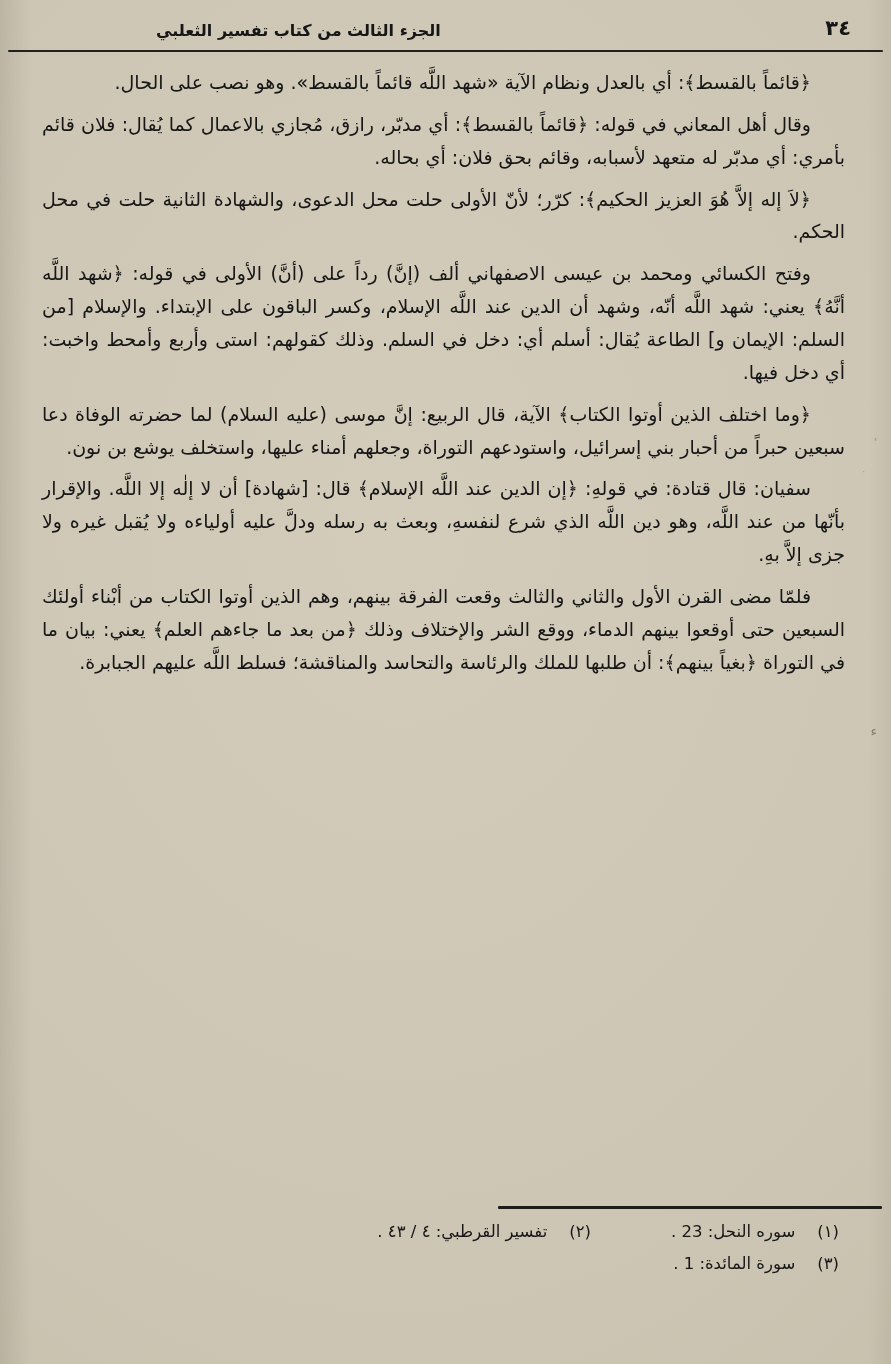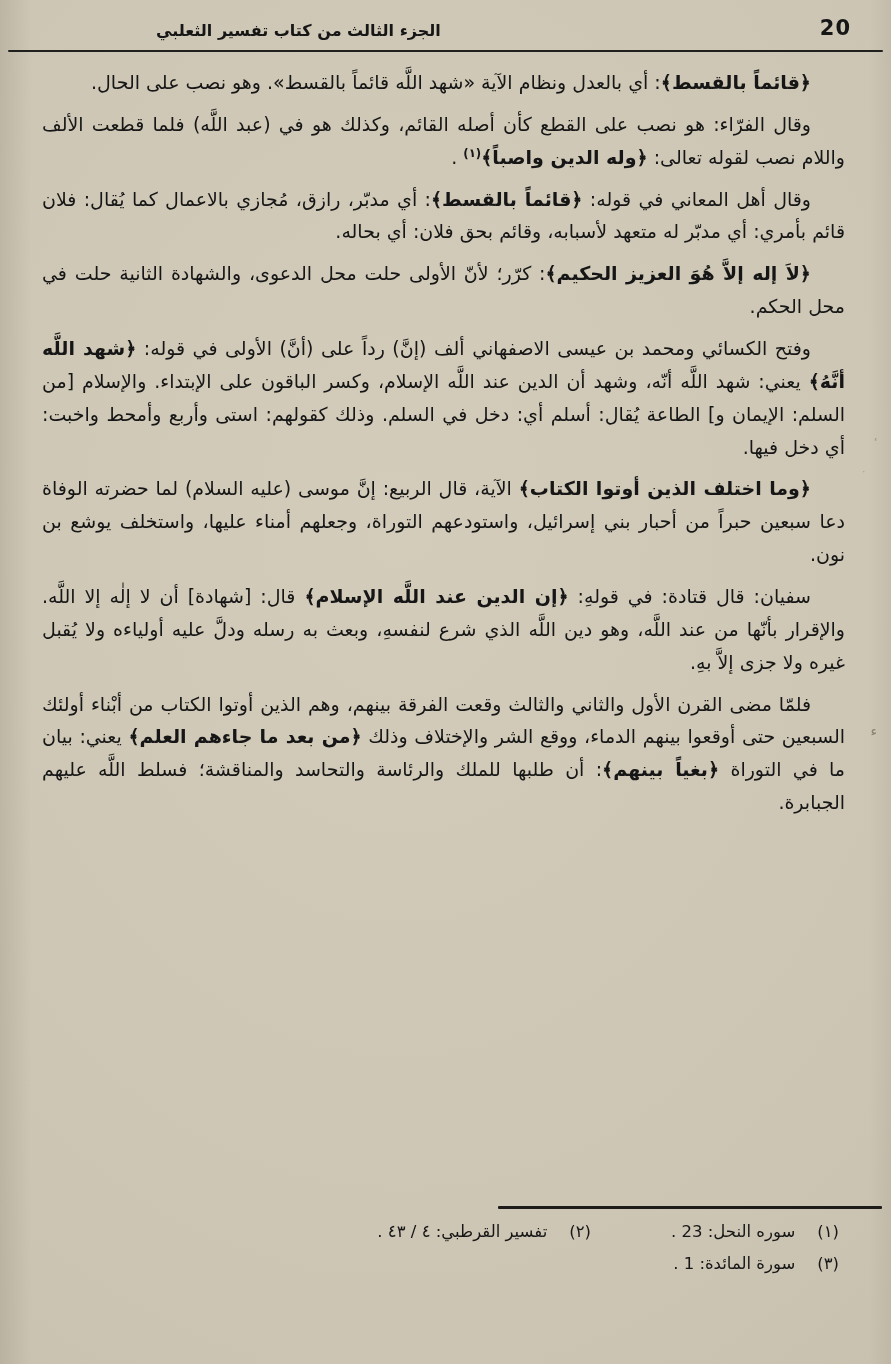--- a/index.html
+++ b/index.html
@@ -38,21 +38,21 @@
   }
 
   
   .body {
     position: absolute; top: 66px; right: 46px; left: 42px;
     text-align: justify;
     font-size: 19px;
     line-height: 1.73;
   }
   .para { margin: 0 0 9px 0; text-indent: 34px; }
-  .quran { font-weight: bold; }
+  .quran { font-weight: normal; }
   sup.fnref { font-size: 0.62em; font-weight: bold; line-height: 0; }
 
   
   .footnote-rule {
     position: absolute; top: 1206px; right: 9px;
     width: 384px; height: 3px; background: #1d1c1a; border-radius: 1px;
   }
   .footnotes {
     position: absolute; top: 1222px; right: 52px; left: 52px;
     display: flex; gap: 80px; align-items: flex-start;
@@ -67,28 +67,27 @@
   .speck.s1 { right: 18px; top: 437px; }
   .speck.s2 { right: 14px; top: 723px; font-size: 14px; opacity: 0.6; }
   .speck.s3 { right: 26px; top: 468px; font-size: 8px; opacity: 0.4; }
 </style>
 </head>
 <body>
 
 <div class="page">
 
   <header class="header">
-    <span class="page-number">20</span>
+    <span class="page-number">٣٤</span>
     <span class="header-title">الجزء الثالث من كتاب تفسير الثعلبي</span>
   </header>
   <div class="header-rule"></div>
 
   <main class="body" id="body-text">
       <p class="para"><span class="quran">﴿قائماً بالقسط﴾</span><span>: أي بالعدل ونظام الآية «شهد اللَّه قائماً بالقسط». وهو نصب على الحال.</span></p>
-      <p class="para"><span>وقال الفرّاء: هو نصب على القطع كأن أصله القائم، وكذلك هو في (عبد اللَّه) فلما قطعت الألف واللام نصب لقوله تعالى: </span><span class="quran">﴿وله الدين واصباً﴾</span><sup class="fnref">(١)</sup><span> .</span></p>
       <p class="para"><span>وقال أهل المعاني في قوله: </span><span class="quran">﴿قائماً بالقسط﴾</span><span>: أي مدبّر، رازق، مُجازي بالاعمال كما يُقال: فلان قائم بأمري: أي مدبّر له متعهد لأسبابه، وقائم بحق فلان: أي بحاله.</span></p>
       <p class="para"><span class="quran">﴿لاَ إله إلاَّ هُوَ العزيز الحكيم﴾</span><span>: كرّر؛ لأنّ الأولى حلت محل الدعوى، والشهادة الثانية حلت في محل الحكم.</span></p>
       <p class="para"><span>وفتح الكسائي ومحمد بن عيسى الاصفهاني ألف (إنَّ) رداً على (أنَّ) الأولى في قوله: </span><span class="quran">﴿شهد اللَّه أنَّهُ﴾</span><span> يعني: شهد اللَّه أنّه، وشهد أن الدين عند اللَّه الإسلام، وكسر الباقون على الإبتداء. والإسلام [من السلم: الإيمان و] الطاعة يُقال: أسلم أي: دخل في السلم. وذلك كقولهم: استى وأربع وأمحط واخبت: أي دخل فيها.</span></p>
       <p class="para"><span class="quran">﴿وما اختلف الذين أوتوا الكتاب﴾</span><span> الآية، قال الربيع: إنَّ موسى (عليه السلام) لما حضرته الوفاة دعا سبعين حبراً من أحبار بني إسرائيل، واستودعهم التوراة، وجعلهم أمناء عليها، واستخلف يوشع بن نون.</span></p>
       <p class="para"><span>سفيان: قال قتادة: في قولهِ: </span><span class="quran">﴿إن الدين عند اللَّه الإسلام﴾</span><span> قال: [شهادة] أن لا إلٰه إلا اللَّه. والإقرار بأنّها من عند اللَّه، وهو دين اللَّه الذي شرع لنفسهِ، وبعث به رسله ودلَّ عليه أولياءه ولا يُقبل غيره ولا جزى إلاَّ بهِ.</span></p>
       <p class="para"><span>فلمّا مضى القرن الأول والثاني والثالث وقعت الفرقة بينهم، وهم الذين أوتوا الكتاب من أبْناء أولئك السبعين حتى أوقعوا بينهم الدماء، ووقع الشر والإختلاف وذلك </span><span class="quran">﴿من بعد ما جاءهم العلم﴾</span><span> يعني: بيان ما في التوراة </span><span class="quran">﴿بغياً بينهم﴾</span><span>: أن طلبها للملك والرئاسة والتحاسد والمناقشة؛ فسلط اللَّه عليهم الجبابرة.</span></p>
     </main>
 
   <div class="footnote-rule"></div>
 

